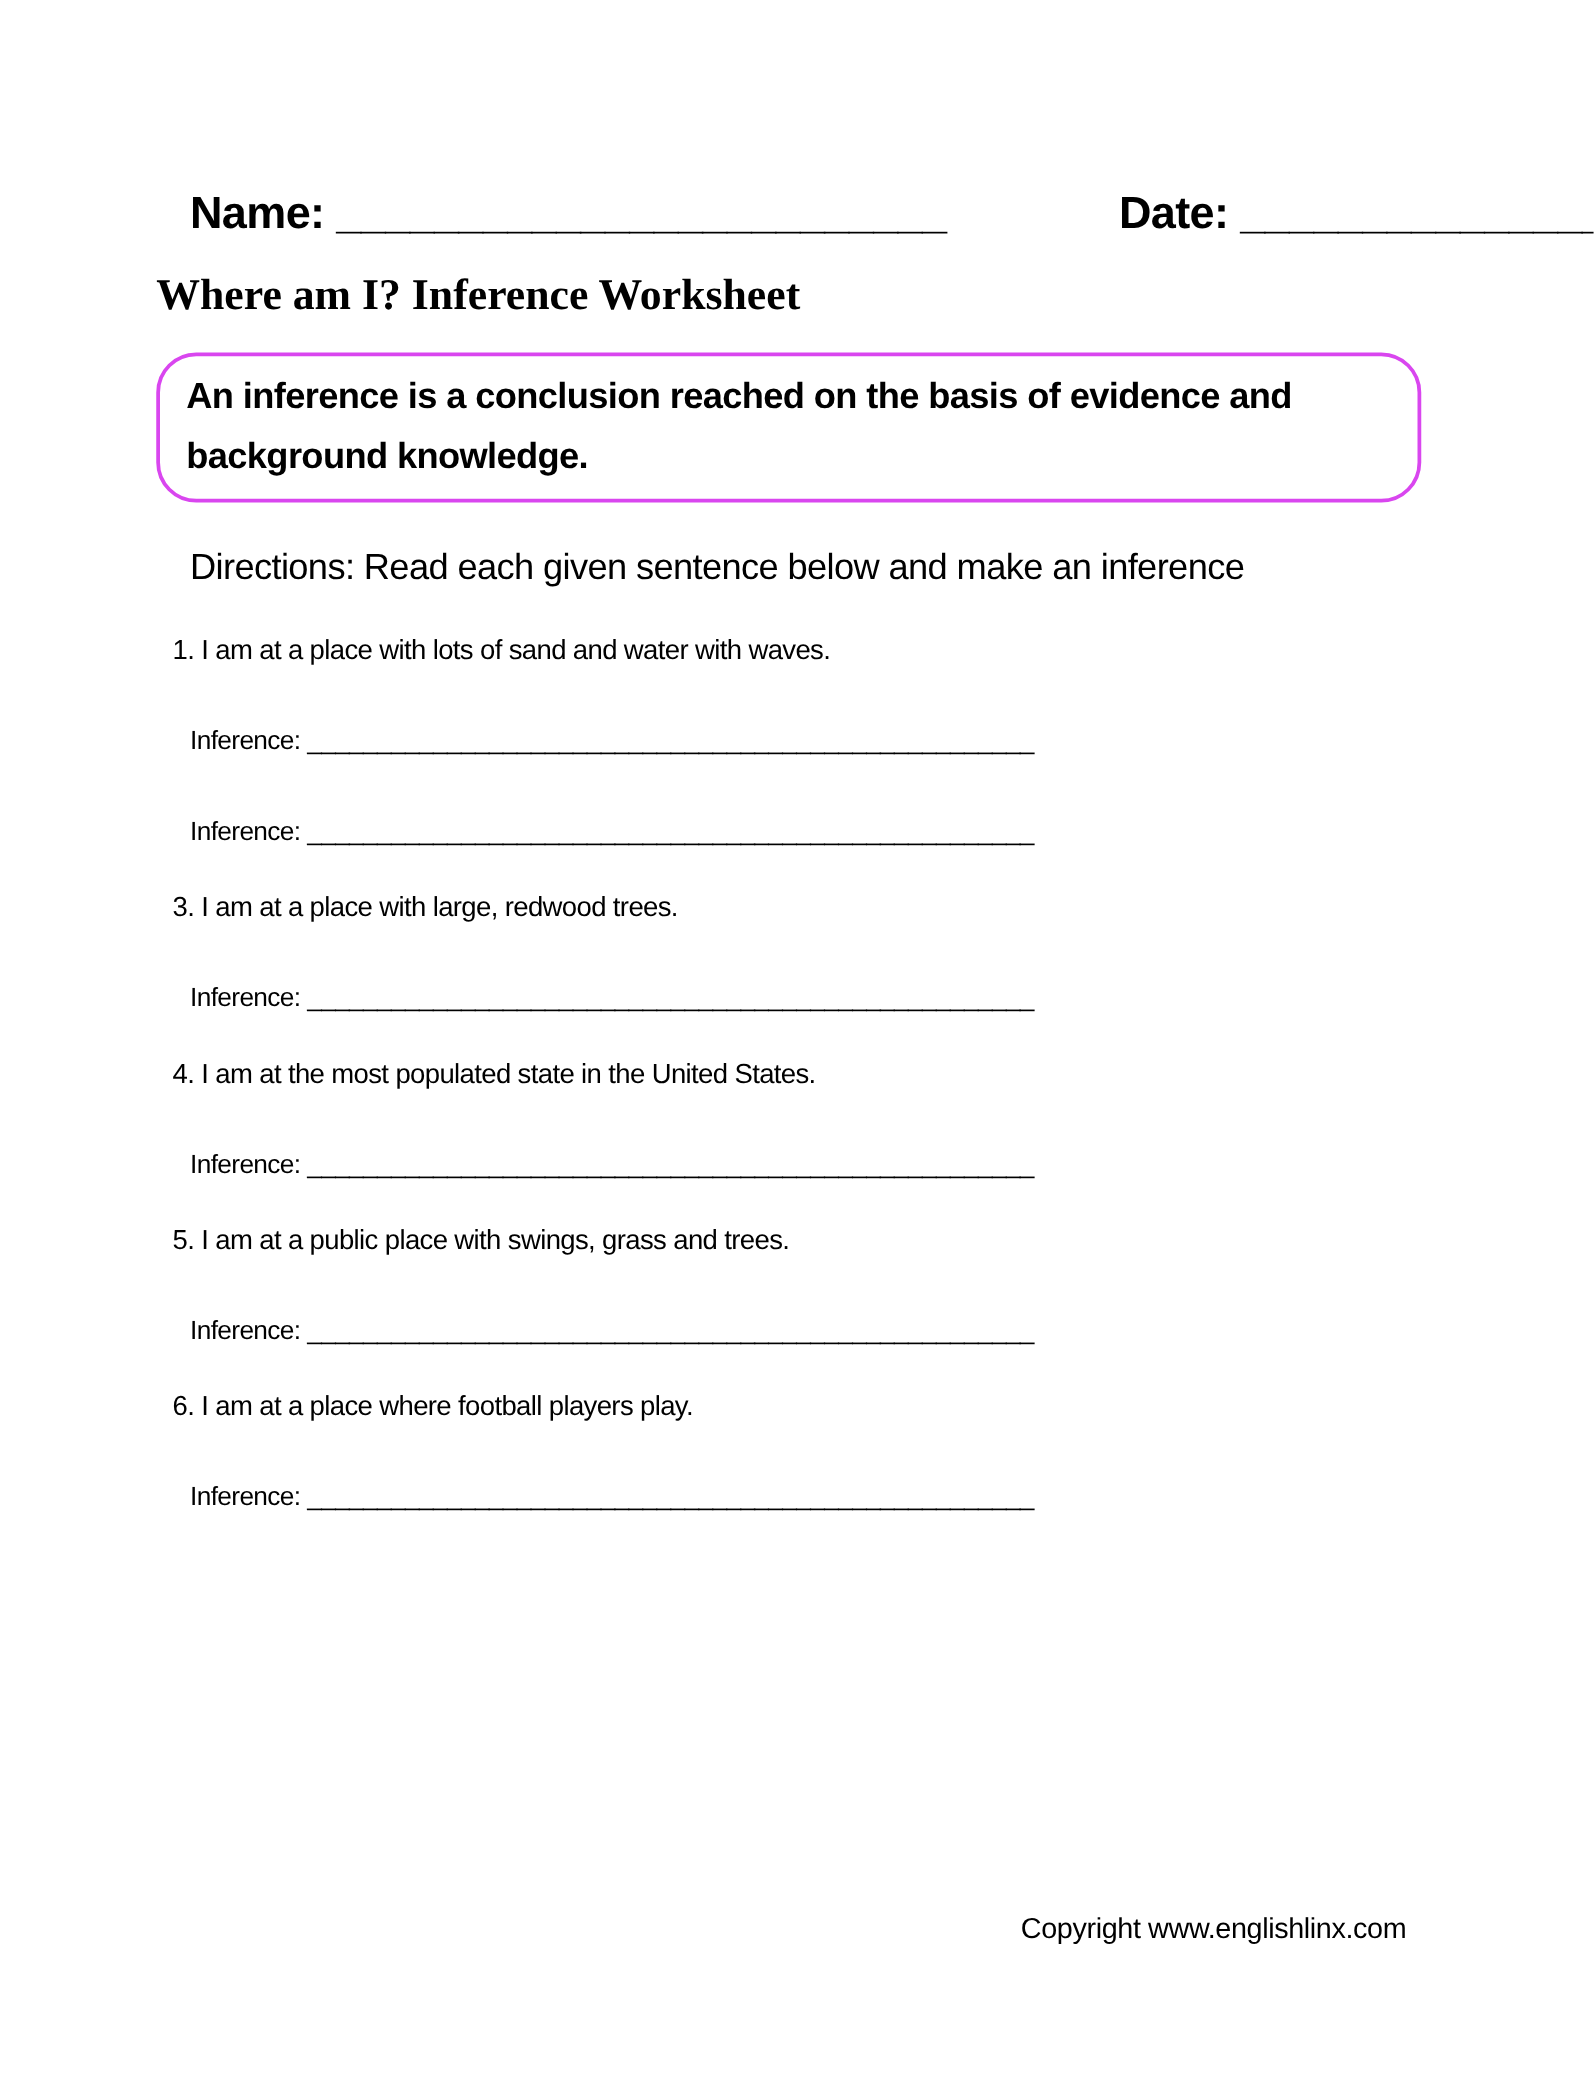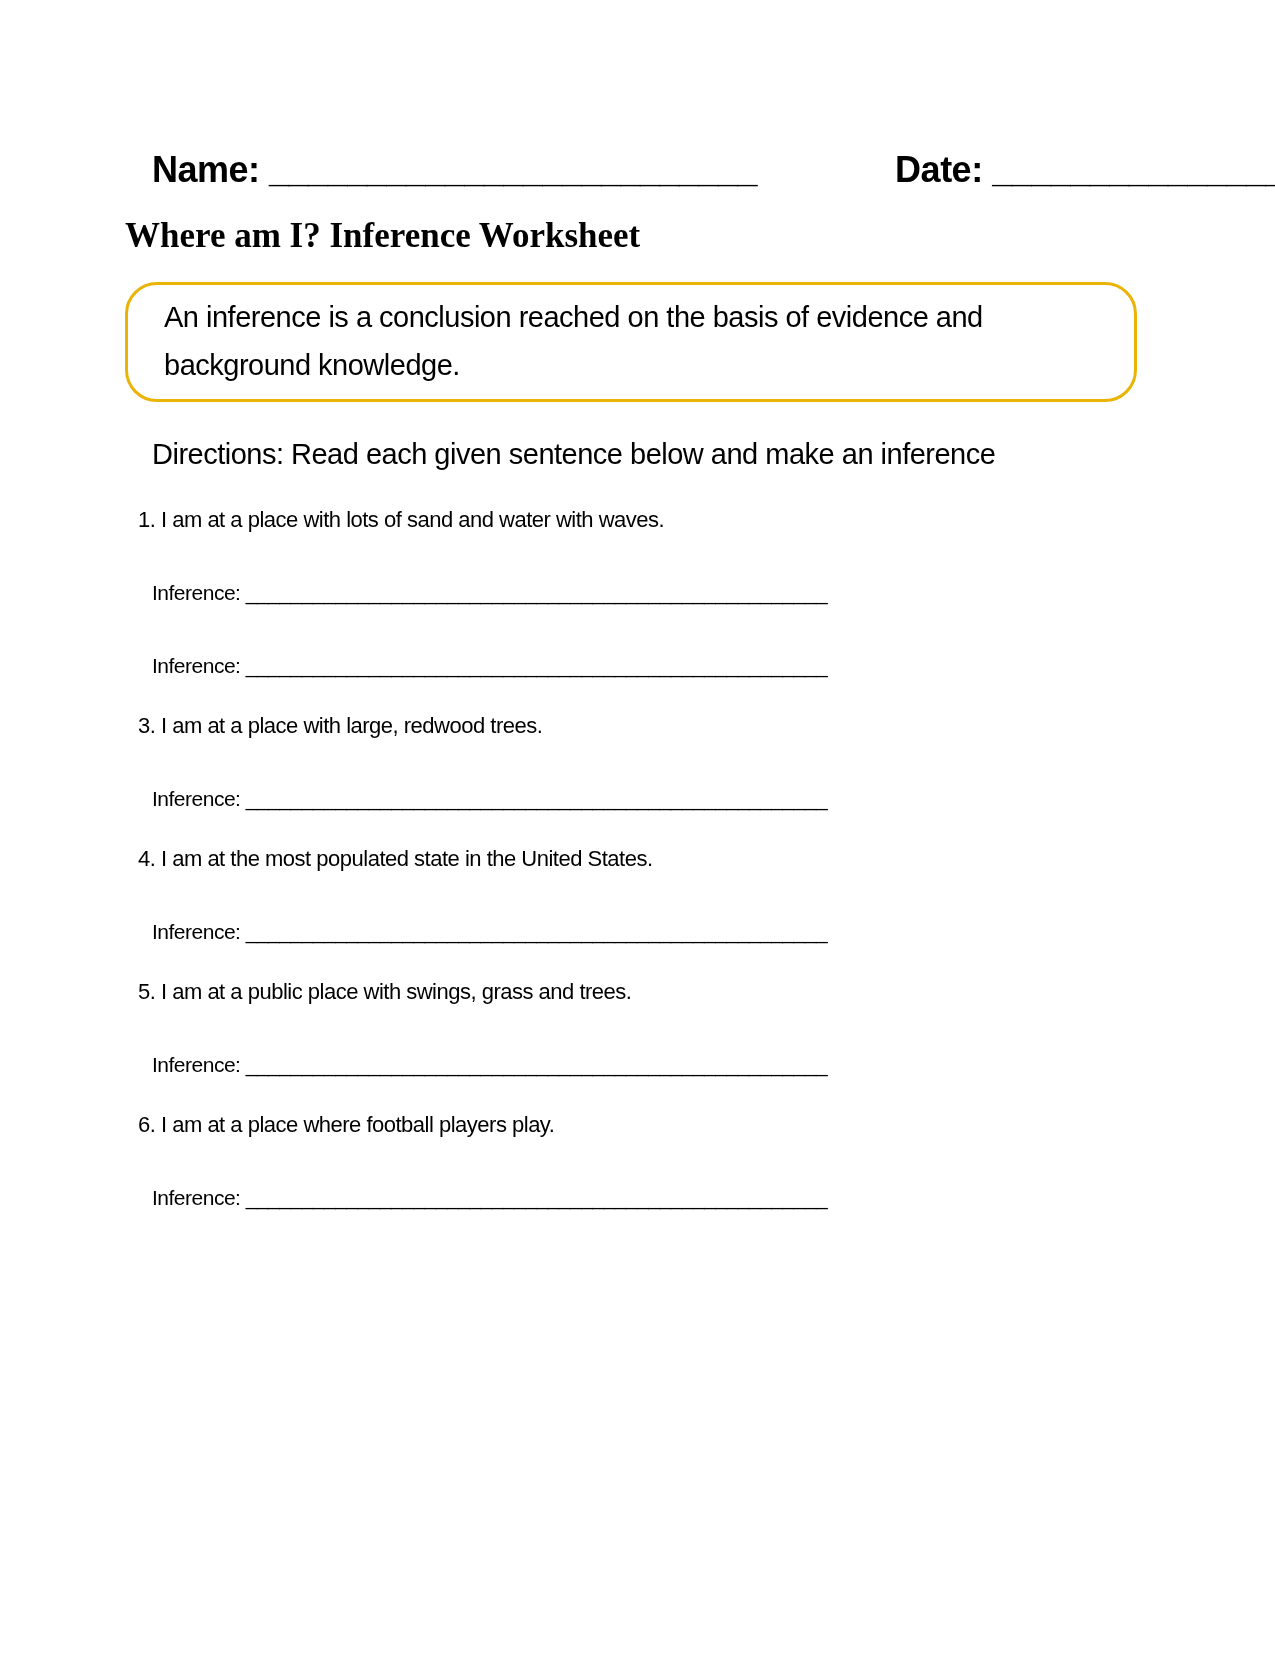--- a/index.html
+++ b/index.html
@@ -43,25 +43,26 @@
     font-family: "Liberation Serif", serif;
     font-size: 35px;
     font-weight: bold;
     text-align: left;
     line-height: 40px;
     letter-spacing: 0;
   }
   
   .def-box {
     margin-top: 26px;
-    border: 3px solid #eab308;
+    border: 3px solid #d946ef;
     border-radius: 32px;
-    padding: 8px 20px 10px 36px;
+    padding: 8px 20px 10px 21px;
     font-size: 29px;
     line-height: 48px;
+    font-weight: bold;
   }
   
   .directions {
     margin: 28px 0 0 27px;
     font-size: 29px;
     line-height: 48px;
   }
   
   .example {
     margin: 20px 0 0 27px;
@@ -131,13 +132,14 @@
     <div class="inf-line"><span>Inference:</span> <span class="inf-blank">____________________________________________________</span></div>
 
     <div class="q-line"><span>5.</span> <span>I am at a public place with swings, grass and trees.</span></div>
     <div class="inf-line"><span>Inference:</span> <span class="inf-blank">____________________________________________________</span></div>
 
     <div class="q-line"><span>6.</span> <span>I am at a place where football players play.</span></div>
     <div class="inf-line"><span>Inference:</span> <span class="inf-blank">____________________________________________________</span></div>
 
   </div>
 
+  <div class="copyright">Copyright www.englishlinx.com</div>
 </div>
 
 </body></html>

